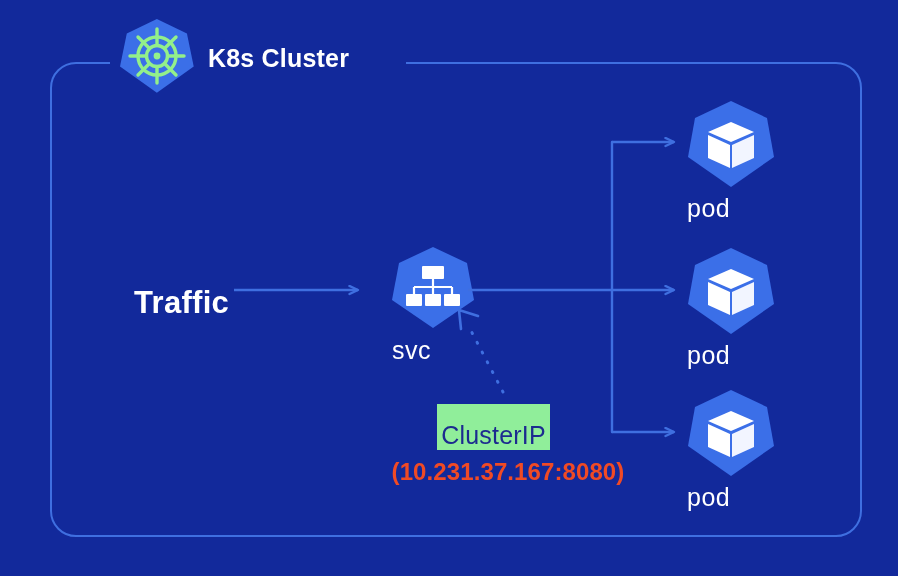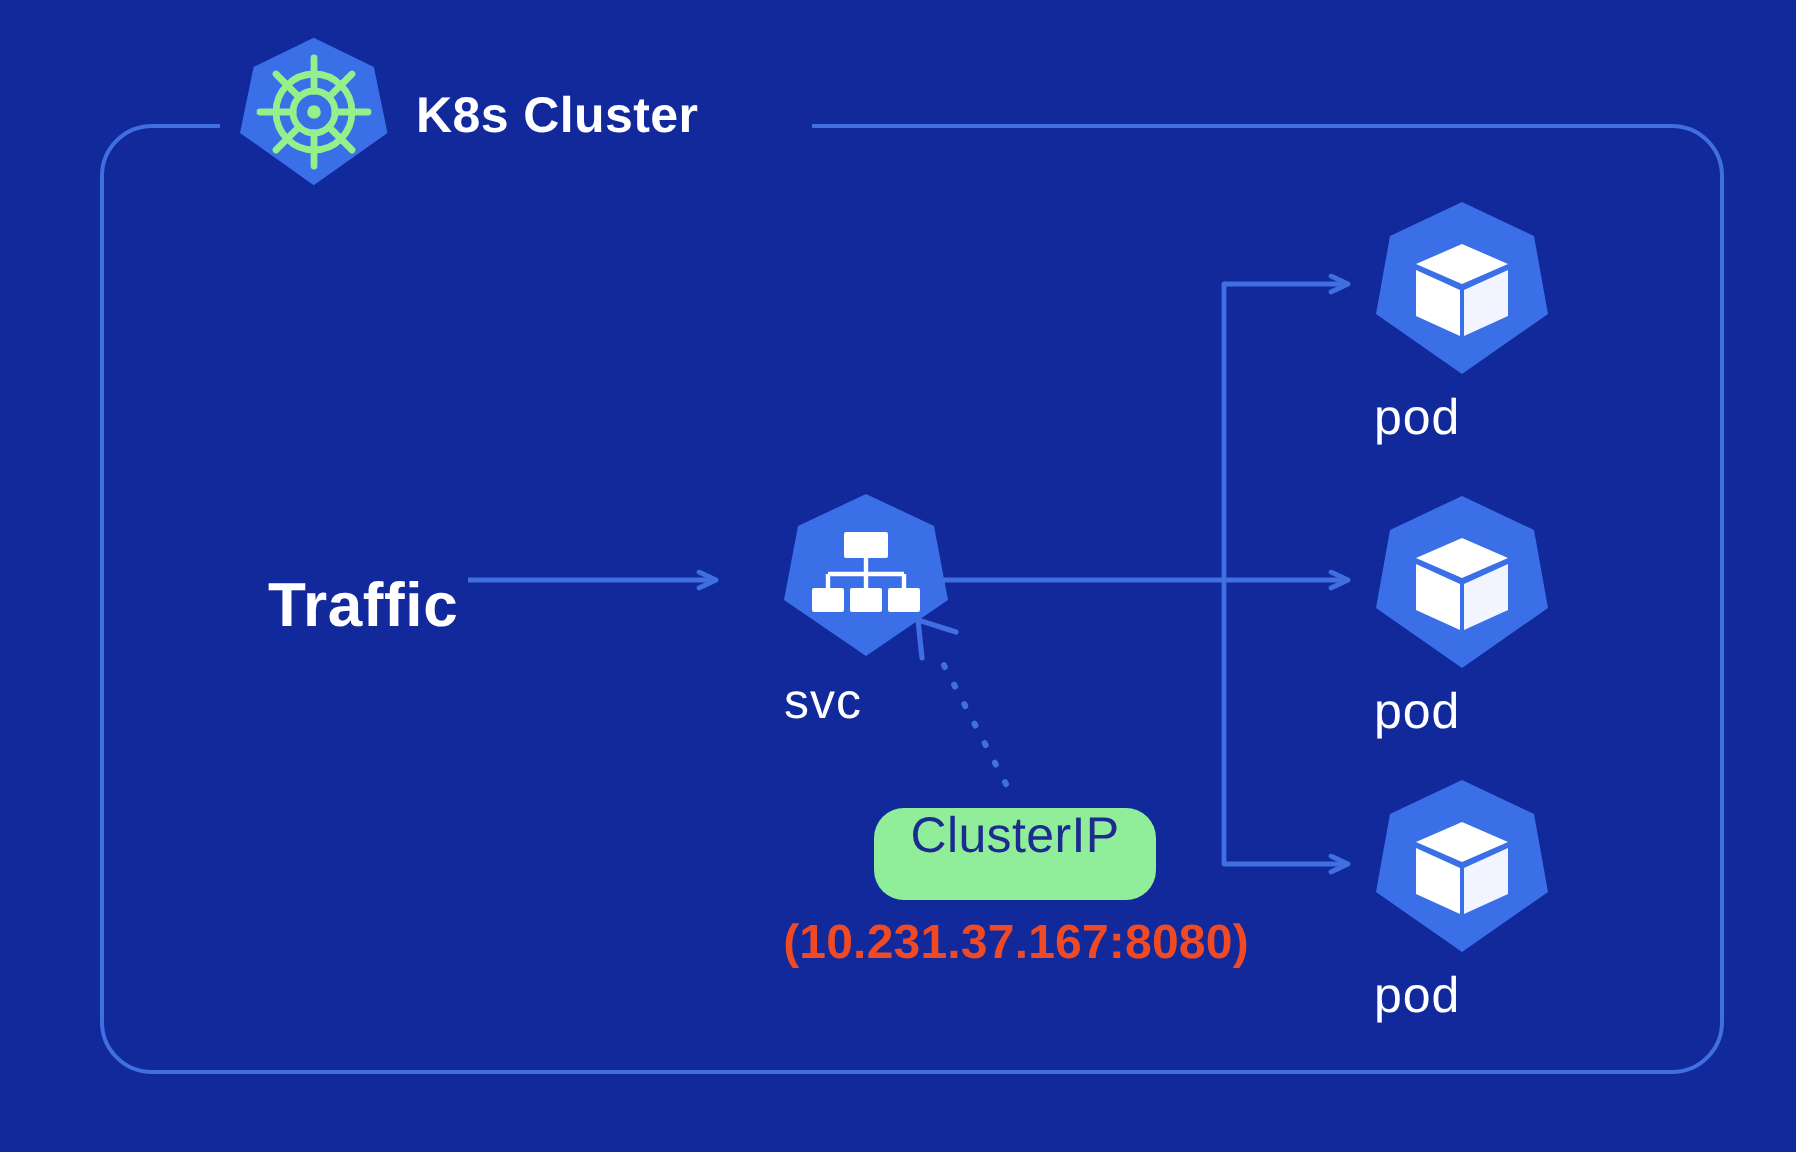--- a/index.html
+++ b/index.html
@@ -95,28 +95,27 @@
     width: 898px;
     height: 576px;
     pointer-events: none;
   }
 
   
   .clusterip-box {
     position: absolute;
     left: 437px;
     top: 404px;
-    width: 141px;
+    width: 113px;
     height: 46px;
     background: #90EE9A;
     display: flex;
-    align-items: flex-start;
+    align-items: flex-end;
     justify-content: center;
     box-sizing: border-box;
-    border-radius: 15px;
   }
   .clusterip-text {
     color: #1C2B8F;
     font-size: 25px;
     letter-spacing: 0.2px;
   }
   .clusterip-addr {
     position: absolute;
     left: 369px;
     top: 458px;

